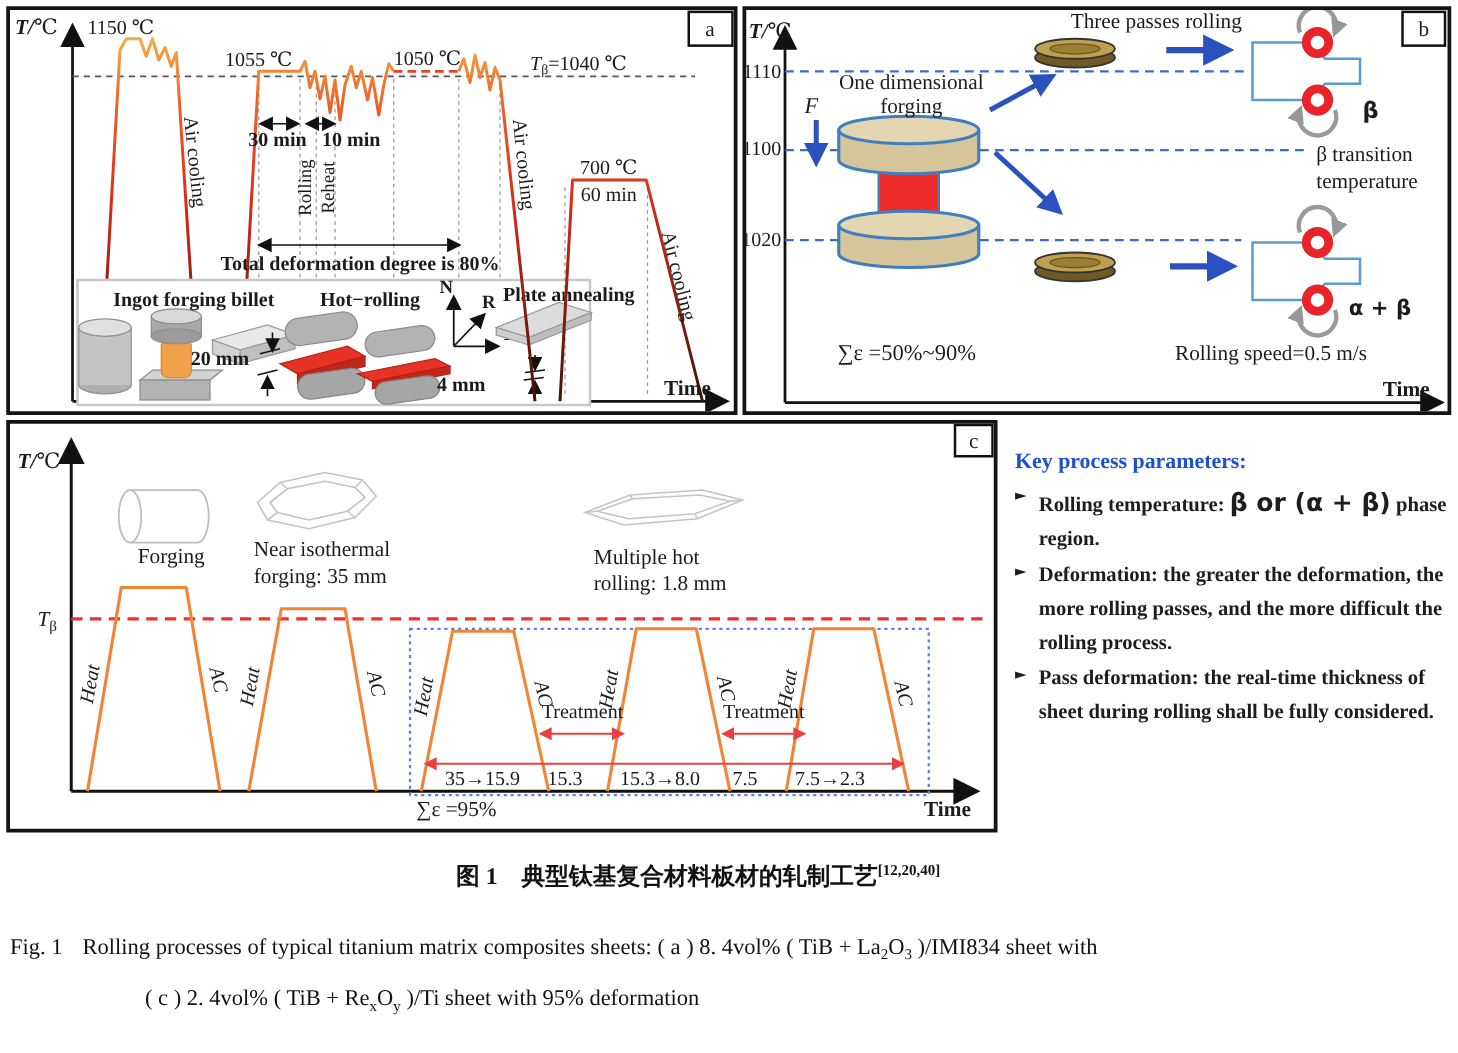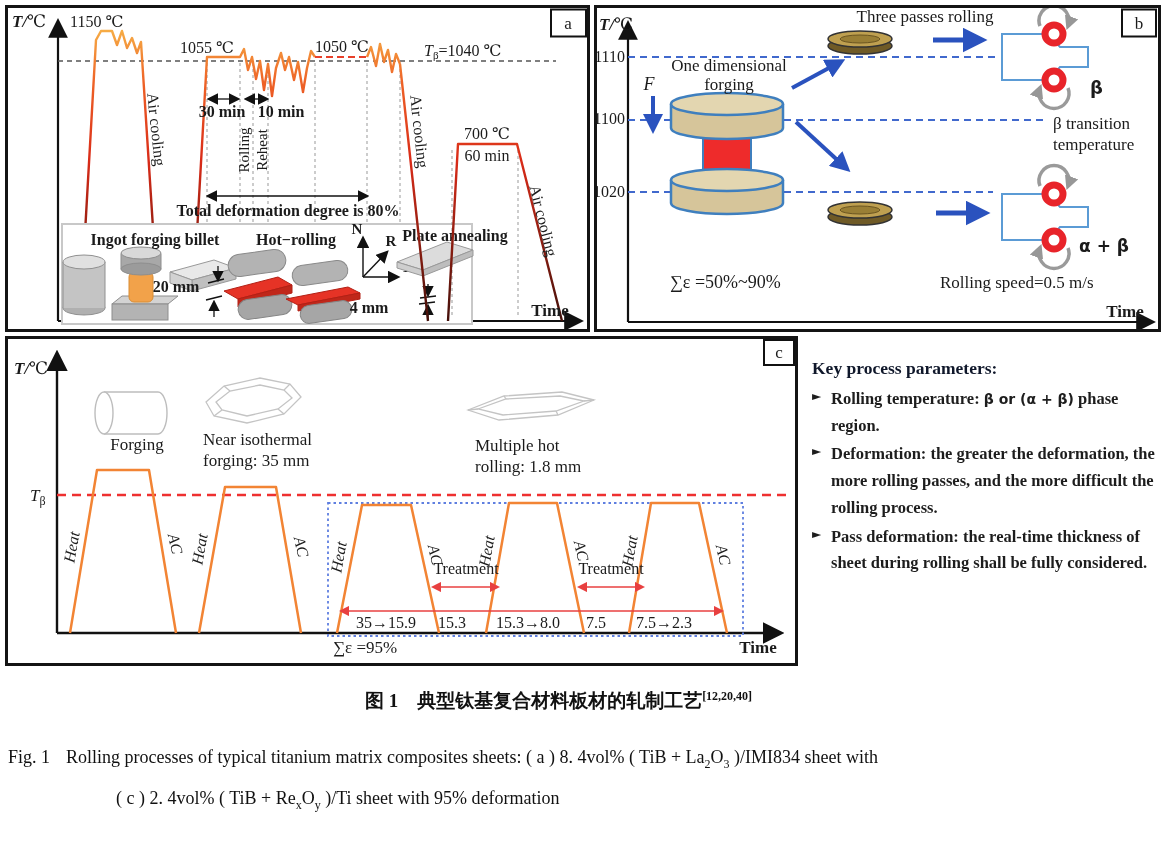--- a/index.html
+++ b/index.html
@@ -13,24 +13,24 @@
   #panelB { left:594px; top:5px;  width:567px; height:327px; }
   #panelC { left:5px;  top:336px; width:793px; height:330px; }
   svg { display:block; }
   svg text { font-family:"Liberation Serif","DejaVu Serif",serif; fill:#1b1b1b; }
   .t15 { font-size:15px; } .t16 { font-size:16px; } .t17 { font-size:17px; } .t18 { font-size:18px; }
   .bold { font-weight:bold; }
   .ital { font-style:italic; }
   .greek-svg { font-family:"DejaVu Sans",sans-serif; font-weight:bold; }
   
   #keyParams { position:absolute; left:812px; top:358px; width:352px; }
-  #keyParams .kp-title { font-size:17.5px; font-weight:bold; color:#0f172a; margin-bottom:7px; }
+  #keyParams .kp-title { font-size:17.5px; font-weight:bold; color:#1d4ed8; margin-bottom:7px; }
   .kp-item { position:relative; padding-left:19px; font-size:16.5px; font-weight:600; line-height:1.62; color:#1d1d1d; margin-bottom:2px; }
   .kp-item .bullet { position:absolute; left:0; top:1px; font-family:"DejaVu Sans",sans-serif; font-size:12px; }
-  .kp-greek { font-family:"DejaVu Sans",sans-serif; font-weight:bold; font-size:14px; }
+  .kp-greek { font-family:"DejaVu Sans",sans-serif; font-weight:bold; font-size:20px; }
   
   #capZh { position:absolute; left:0; top:688px; width:1117px; text-align:center; font-size:19px; font-weight:600; }
   #capZh sup { font-size:12px; }
   #capEn { position:absolute; left:8px; top:740px; width:1154px; font-size:18px; line-height:34px; }
   #capEn sub { font-size:12px; }
   .fig-gap { display:inline-block; width:16px; }
   .cap-indent { padding-left:108px; }
 </style>
 </head>
 <body>

